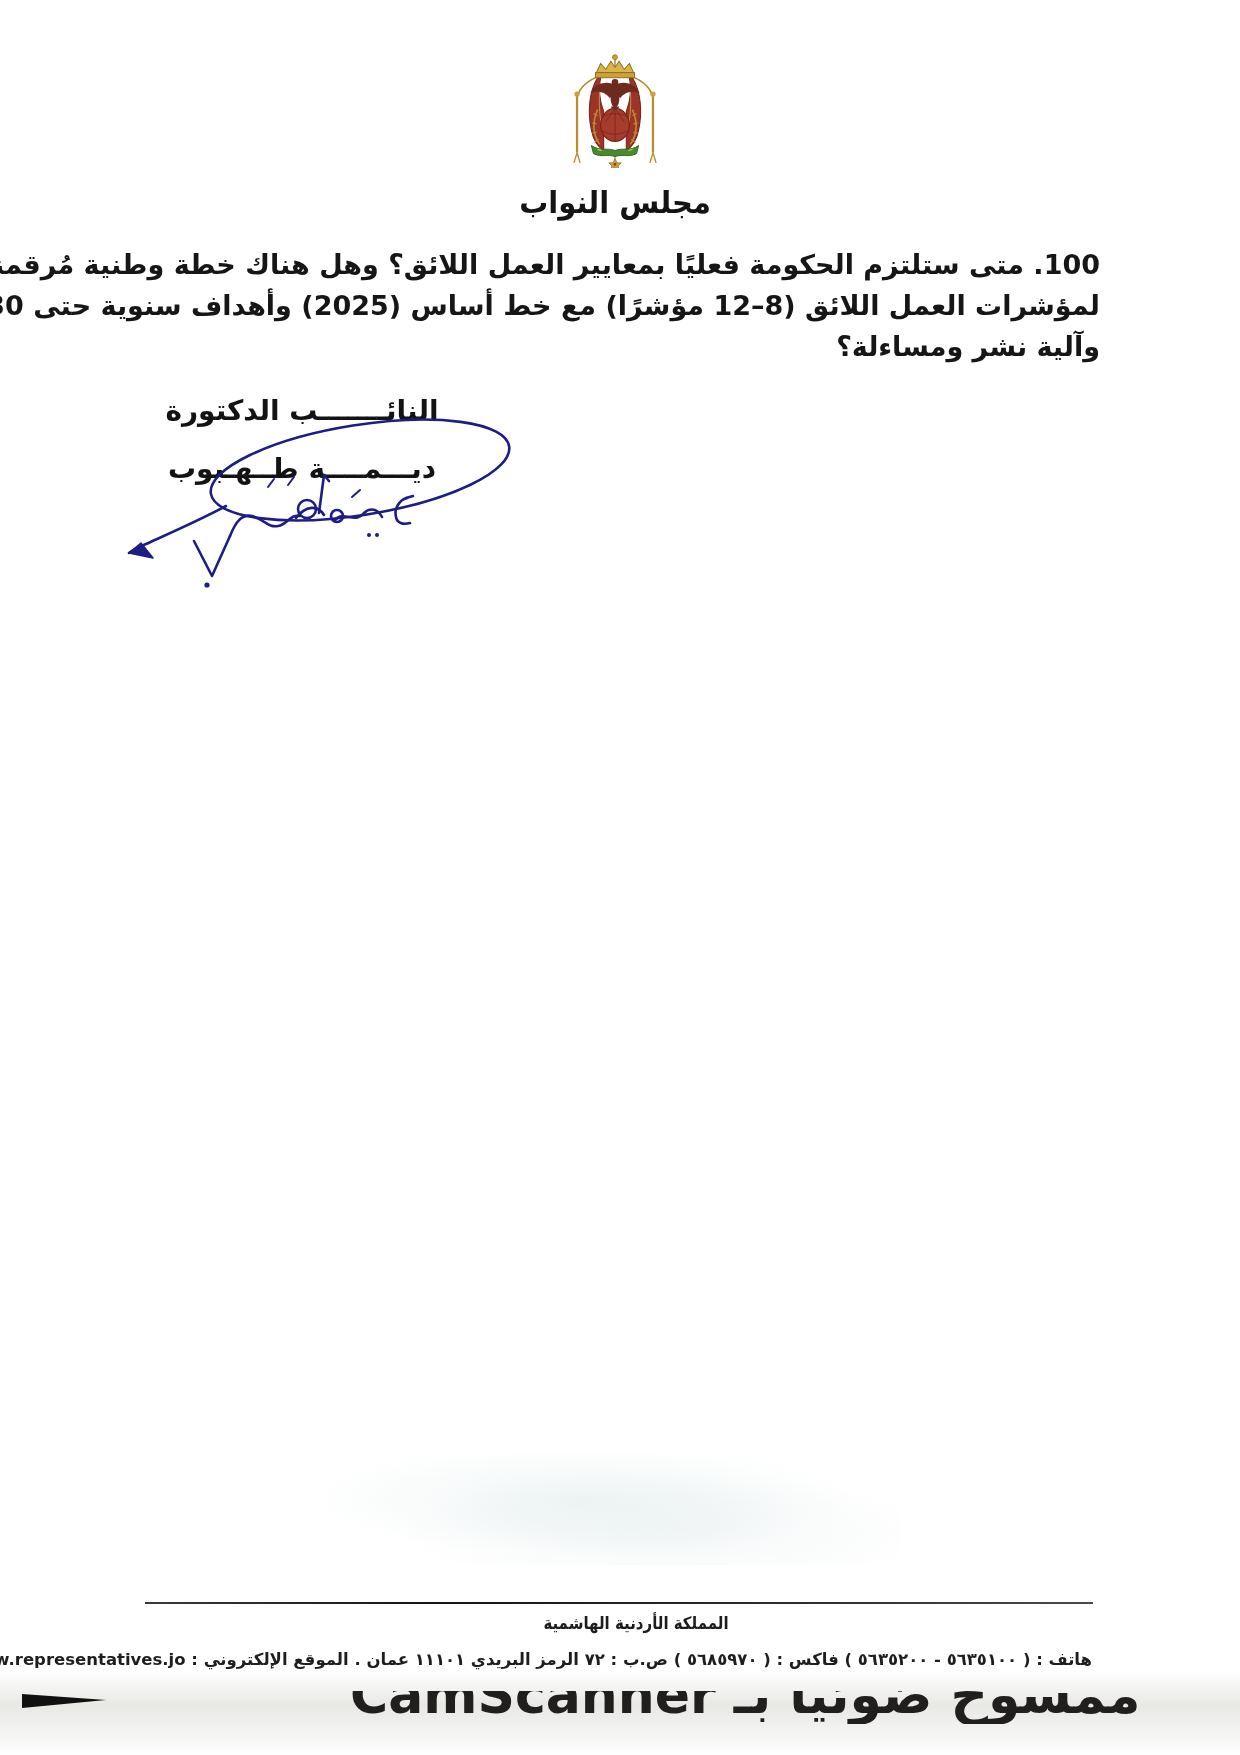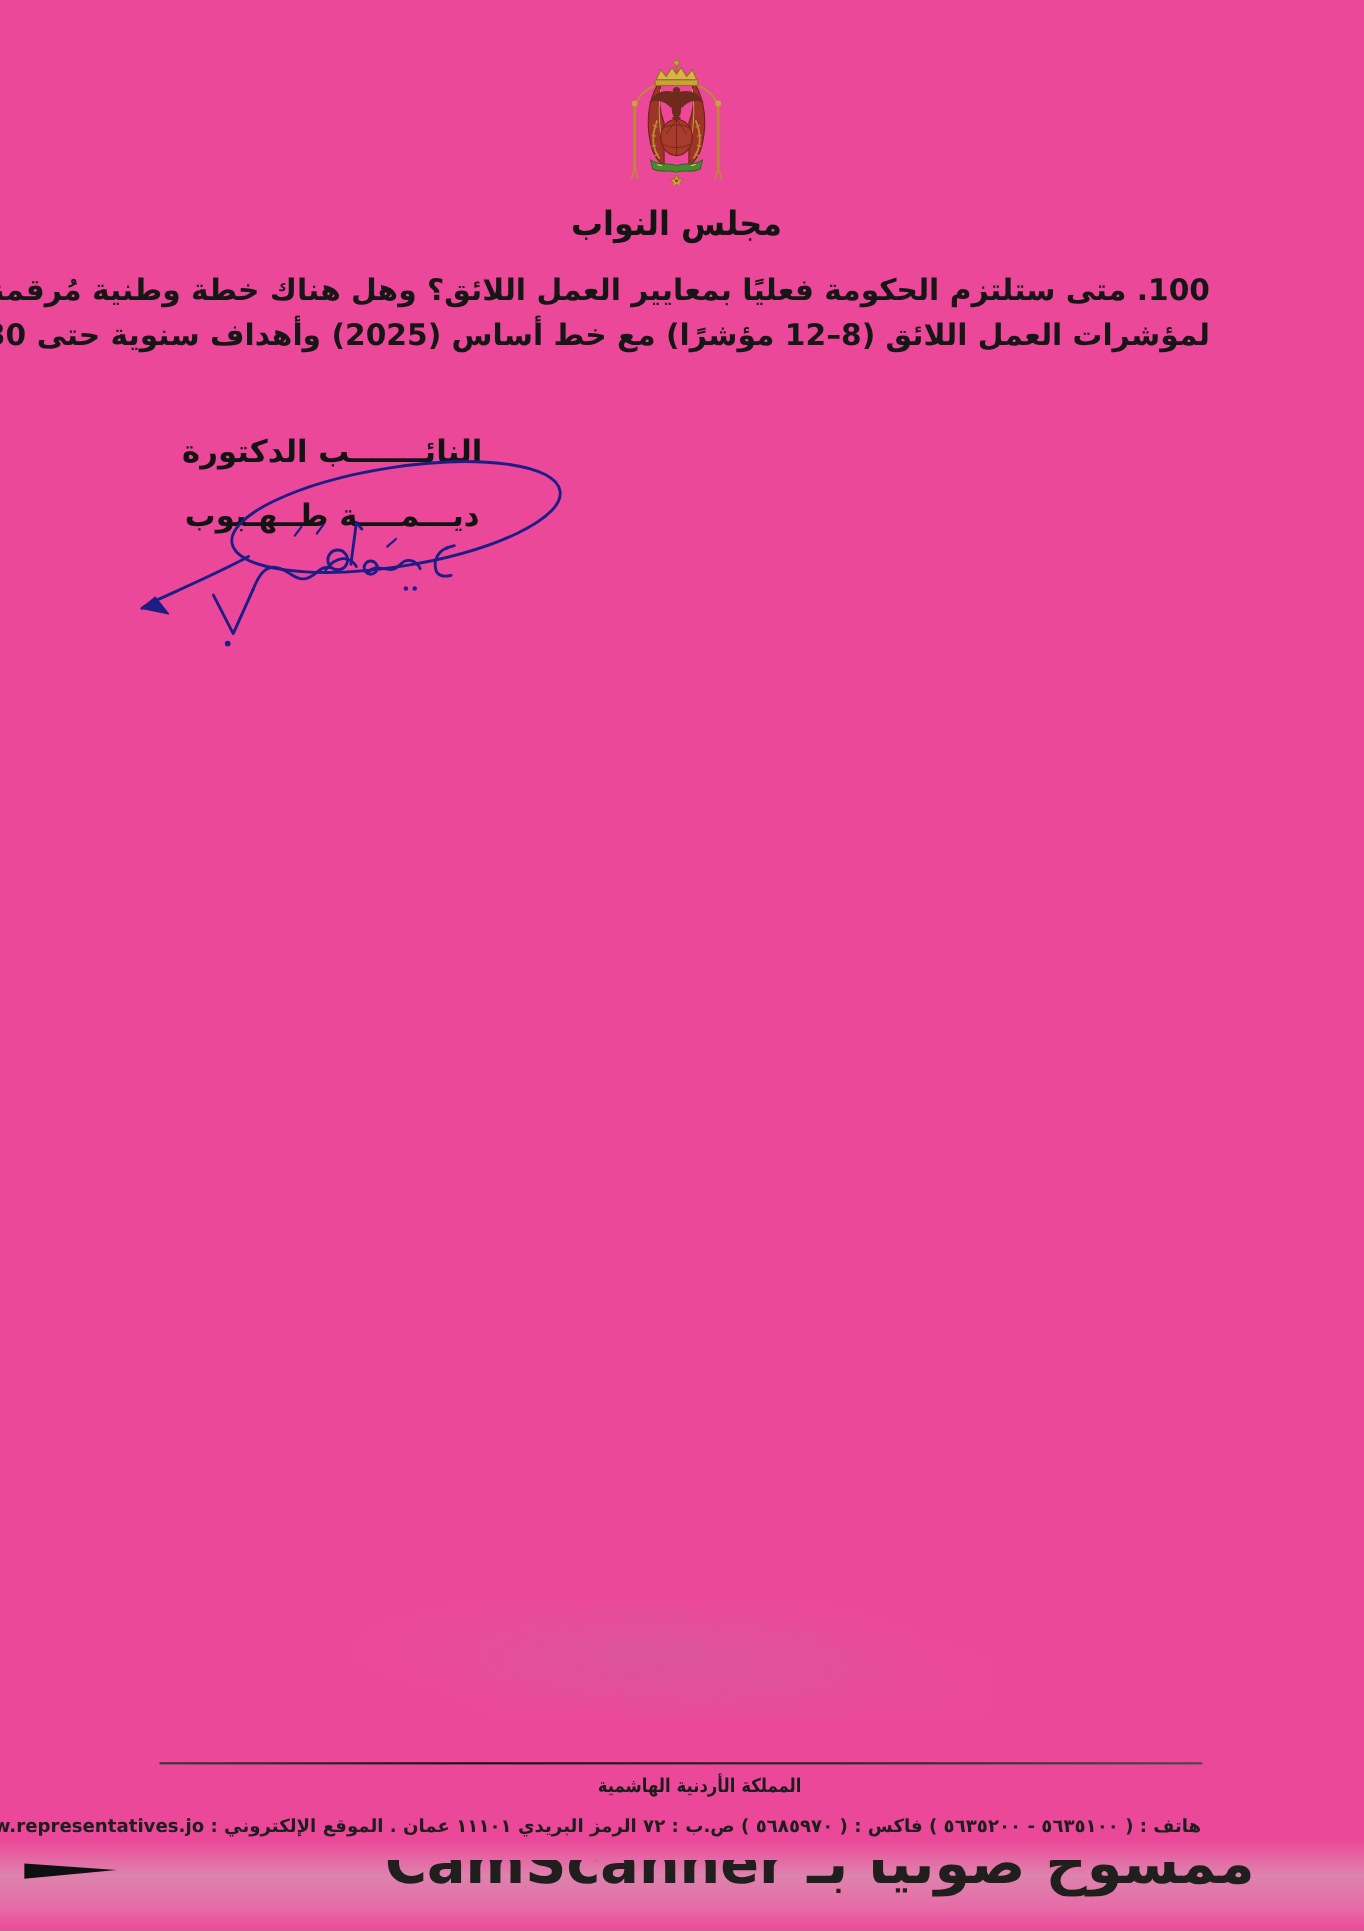--- a/index.html
+++ b/index.html
@@ -1,20 +1,20 @@
 <!DOCTYPE html>
 <html lang="ar"><head>
 <meta charset="utf-8">
 <style>
   html,body{margin:0;padding:0;background:#888;}
   .page{
     position:relative;
     width:1240px;height:1755px;
     margin:0 auto;
-    background:#ec4899;
+    background:#ffffff;
     overflow:hidden;
     font-family:"DejaVu Sans", sans-serif;
     color:#1a1a1a;
   }
   .abs{position:absolute;}
   
   .crest{left:568px;top:50px;width:94px;height:118px;}
   .council-callig{
     left:480px;top:186px;width:270px;
     text-align:center;
@@ -138,20 +138,21 @@
     <line x1="45" y1="104" x2="45" y2="107" stroke="#bb8d2f" stroke-width="1.2"></line>
     <path d="M45,106 L47,110 L51,110 L48,113 L49,117 L45,114.5 L41,117 L42,113 L39,110 L43,110 Z" fill="#caa23c" stroke="#8a6a1e" stroke-width="0.7"></path>
     <circle cx="45" cy="111.5" r="1.3" fill="#a03028"></circle>
   </svg>
 
   <div class="abs council-callig" dir="rtl">مجلس النواب</div>
 
   <div class="abs question">
     <div class="qline">100. متى ستلتزم الحكومة فعليًا بمعايير العمل اللائق؟ وهل هناك خطة وطنية مُرقمنة</div>
     <div class="qline">لمؤشرات العمل اللائق (8–12 مؤشرًا) مع خط أساس (2025) وأهداف سنوية حتى 2030،</div>
+    <div class="qline">وآلية نشر ومساءلة؟</div>
   </div>
 
   <div class="abs mp-name">ديـــمــــة طــهـبوب</div>
   <div class="abs mp-title">النائـــــــب الدكتورة</div>
 
   <svg class="abs sig-svg" viewBox="0 0 430 195">
     <g stroke="#1d1d85" stroke-width="2.6" fill="none" stroke-linecap="round" stroke-linejoin="round">
 
       <ellipse cx="254" cy="57" rx="151" ry="45" transform="rotate(-9 254 57)"></ellipse>
 

